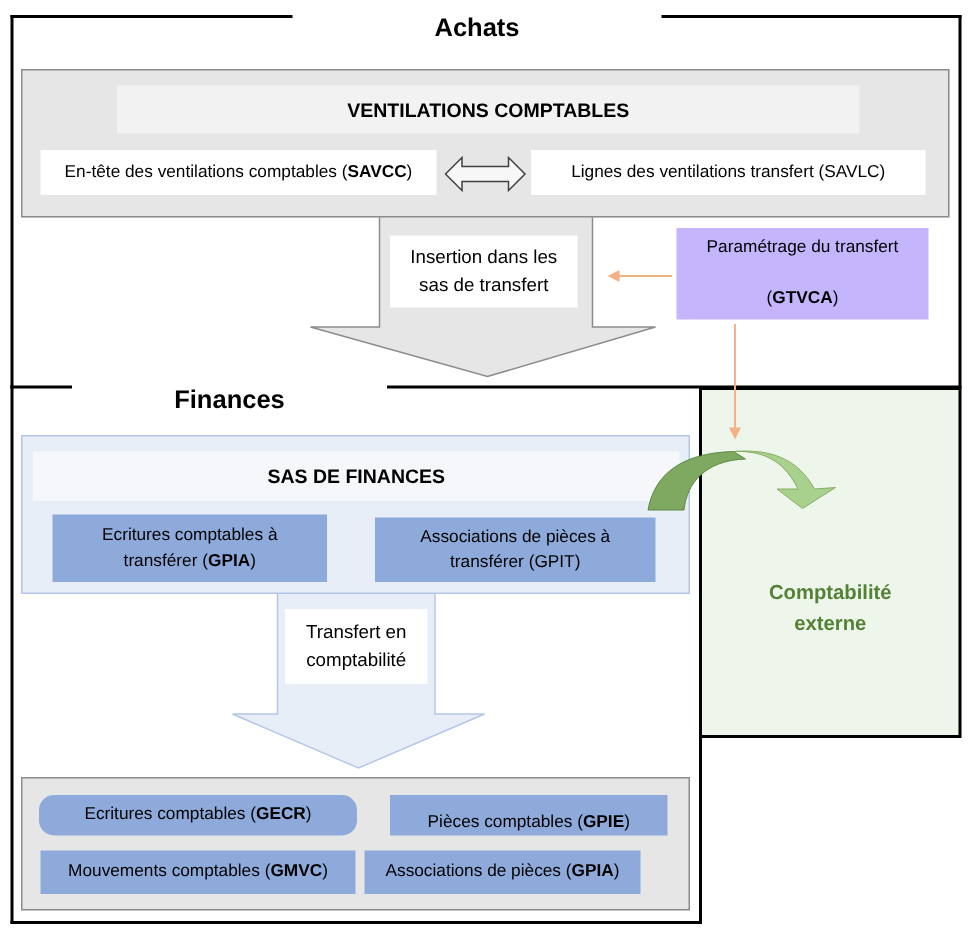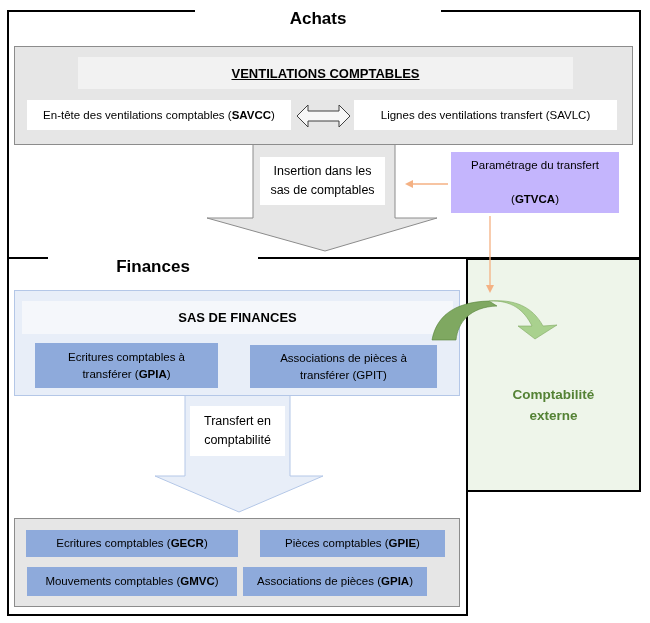--- a/index.html
+++ b/index.html
@@ -31,33 +31,33 @@
 </svg>
 
 <div class="frame-line" style="left:7px;top:10px;width:188px;height:2px;"></div>
 <div class="frame-line" style="left:441px;top:10px;width:200px;height:2px;"></div>
 <div class="frame-line" style="left:7px;top:10px;width:2px;height:249px;"></div>
 <div class="frame-line" style="left:639px;top:10px;width:2px;height:249px;"></div>
 <div class="frame-line" style="left:258px;top:257px;width:383px;height:2px;"></div>
 <div class="title" style="left:195px;top:9px;width:246px;">Achats</div>
 
 <div class="abs panel-gray" style="left:14px;top:46px;width:619px;height:99px;"></div>
-<div class="abs strip" style="left:78px;top:57px;width:495px;height:32px;background:#f2f2f2;text-decoration:underline;">VENTILATIONS COMPTABLES</div>
+<div class="abs strip" style="left:78px;top:57px;width:495px;height:32px;background:#f2f2f2;">VENTILATIONS COMPTABLES</div>
 <div class="abs box white" style="left:27px;top:100px;width:264px;height:30px;">
   <span><span>En-tête des ventilations comptables (</span><b>SAVCC</b><span>)</span></span>
 </div>
 <div class="abs box white" style="left:354px;top:100px;width:263px;height:30px;">
   <span>Lignes des ventilations transfert (SAVLC)</span>
 </div>
 <svg width="650" height="623" style="pointer-events:none;">
   <polygon points="297,116 308,105 308,111 339,111 339,105 350,116 339,127 339,121 308,121 308,127" fill="#f7f7f7" stroke="#404040" stroke-width="1"></polygon>
 </svg>
 
 <div class="abs box white" style="left:260px;top:157px;width:125px;height:48px;font-size:12.5px;line-height:19px;">
-  <span><span>Insertion dans les</span><br><span>sas de comptables</span></span>
+  <span><span>Insertion dans les</span><br><span>sas de transfert</span></span>
 </div>
 
 <div class="abs box orange" style="left:451px;top:152px;width:168px;height:61px;">
   <span><span>Paramétrage du transfert</span><br><br><span>(</span><b>GTVCA</b><span>)</span></span>
 </div>
 
 <div class="abs" style="left:466px;top:258px;width:175px;height:234px;background:#eef5ea;border:2px solid #000;border-left-width:2px;"></div>
 <div class="abs" style="left:468px;top:384px;width:171px;text-align:center;font-weight:bold;font-size:13.5px;line-height:21px;color:#548235;">
   <span>Comptabilité</span><br><span>externe</span>
 </div>
@@ -75,24 +75,24 @@
 </div>
 <div class="abs box blue" style="left:250px;top:345px;width:187px;height:43px;">
   <span><span>Associations de pièces à</span><br><span>transférer (GPIT)</span></span>
 </div>
 
 <div class="abs box white" style="left:190px;top:406px;width:95px;height:50px;font-size:12.5px;line-height:19px;">
   <span><span>Transfert en</span><br><span>comptabilité</span></span>
 </div>
 
 <div class="abs panel-gray" style="left:14px;top:518px;width:446px;height:89px;"></div>
-<div class="abs box blue" style="left:26px;top:530px;width:212px;height:27px;">
+<div class="abs box blue" style="left:26px;top:530px;width:212px;height:27px;border-radius:10px;">
   <span><span>Ecritures comptables (</span><b>GECR</b><span>)</span></span>
 </div>
-<div class="abs box blue" style="left:260px;top:530px;width:185px;height:27px;">
+<div class="abs box blue" style="left:260px;top:530px;width:185px;height:27px;align-items:flex-end;">
   <span><span>Pièces comptables (</span><b>GPIE</b><span>)</span></span>
 </div>
 <div class="abs box blue" style="left:27px;top:567px;width:210px;height:29px;">
   <span><span>Mouvements comptables (</span><b>GMVC</b><span>)</span></span>
 </div>
 <div class="abs box blue" style="left:243px;top:567px;width:184px;height:29px;">
   <span><span>Associations de pièces (</span><b>GPIA</b><span>)</span></span>
 </div>
 
 <svg width="650" height="623" style="pointer-events:none;">

